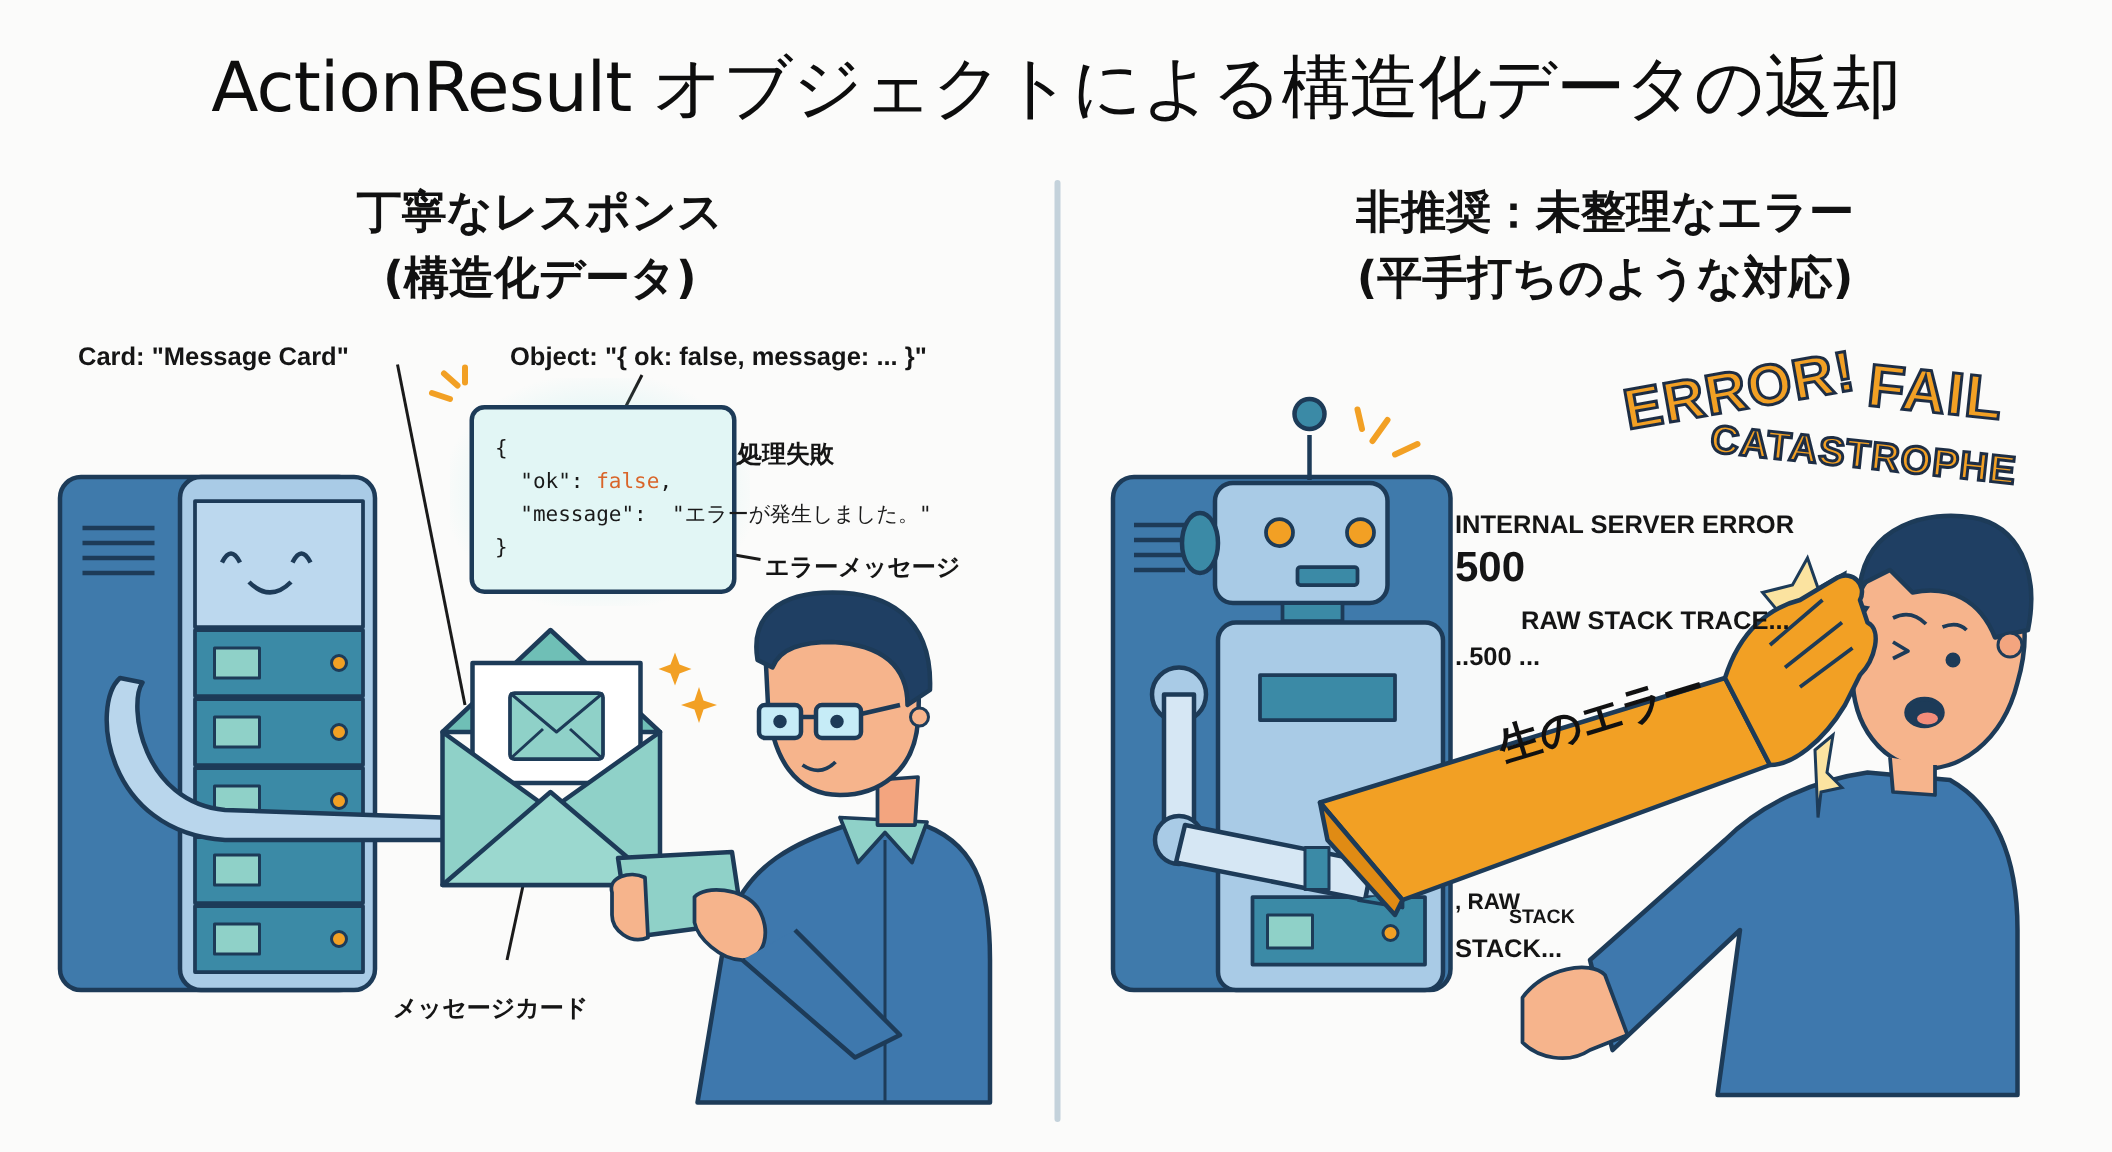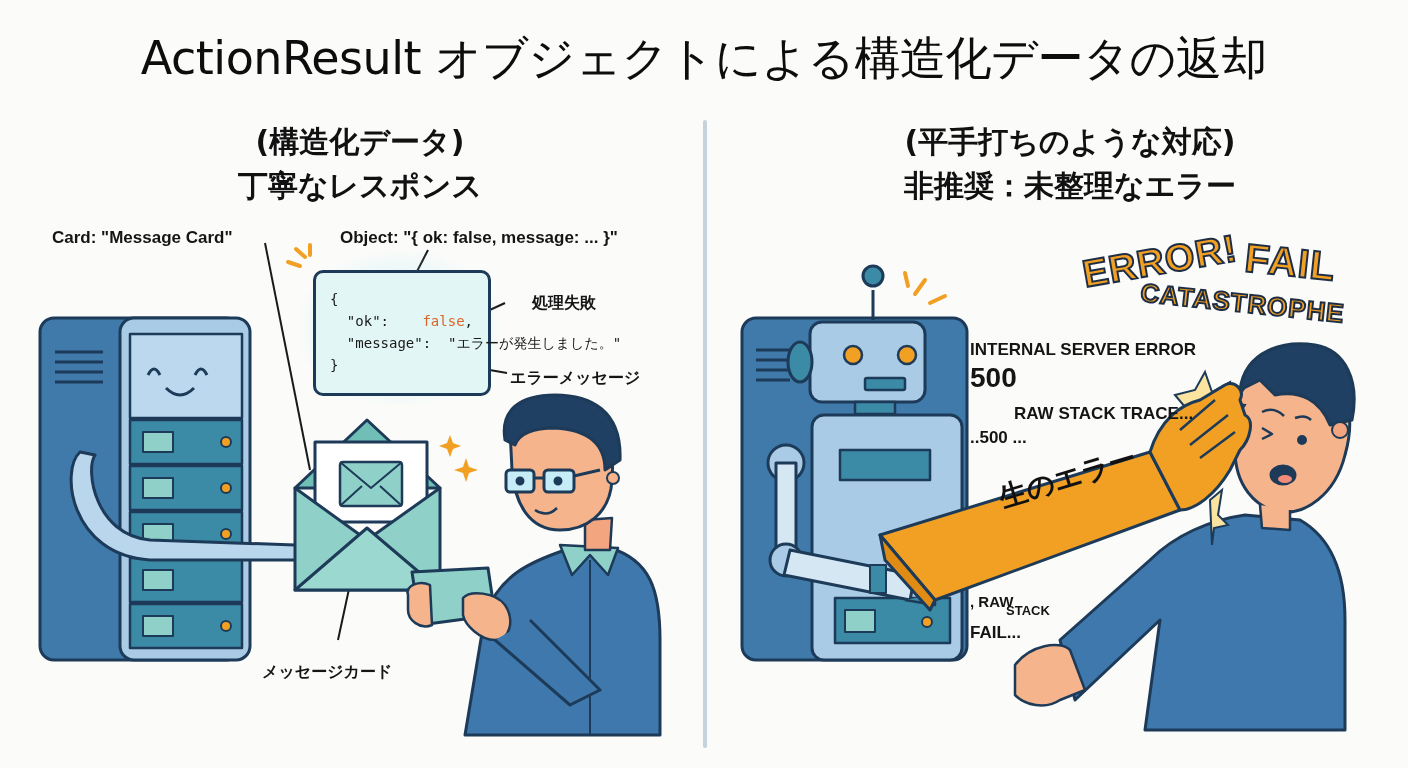--- a/index.html
+++ b/index.html
@@ -27,21 +27,21 @@
     border-radius: 16px; background: radial-gradient(ellipse at center, rgba(150,230,230,0.55), rgba(200,240,240,0) 75%);
   }
   .code-card {
     position: absolute; left: 313px; top: 270px; width: 178px; height: 126px;
     border: 3px solid #1d3b58; border-radius: 10px; background: #e2f6f5;
   }
   .code {
     position: absolute; left: 330px; top: 288px; font-family: "DejaVu Sans Mono", "Liberation Mono", monospace;
     font-size: 14px; line-height: 22px; color: #1a1a1a; white-space: pre;
   }
-  .code .false { color: #d9652a; margin-left: 25px; }
+  .code .false { color: #d9652a; }
 
   
   .shout {
     position: absolute; font-family: "Liberation Sans", "DejaVu Sans", sans-serif; font-weight: bold;
     color: #f2a024; -webkit-text-stroke: 2px #1d2d44; letter-spacing: 1px;
   }
   .err-text { position: absolute; font-family: "Liberation Sans", "DejaVu Sans", sans-serif; font-weight: bold; color: #151515; white-space: nowrap; }
 
   .arm-label {
     position: absolute; left: 1000px; top: 480px; font-size: 28px; font-weight: bold; color: #111;
@@ -49,22 +49,22 @@
   }
   svg { position: absolute; left: 0; top: 0; }
 </style>
 </head>
 <body>
 
 <div class="title">ActionResult オブジェクトによる構造化データの返却</div>
 <div class="divider"></div>
 
 <div class="subtitle left">
+  <div>丁寧なレスポンス</div>
   <div>(構造化データ)</div>
-  <div>丁寧なレスポンス</div>
 </div>
 
 <svg width="1408" height="768" viewBox="0 0 1408 768">
 
   <g stroke="#1d3b58" stroke-width="3" stroke-linejoin="round">
     <rect x="40" y="318" width="200" height="342" rx="14" fill="#3f7aab"></rect>
     <rect x="120" y="318" width="130" height="342" rx="14" fill="#a9cbe6"></rect>
     <line x1="55" y1="352" x2="103" y2="352"></line>
       <line x1="55" y1="362" x2="103" y2="362"></line>
     <line x1="55" y1="372" x2="103" y2="372"></line>
@@ -209,34 +209,34 @@
 <div class="label" style="left:52px; top:228px;">Card: "Message Card"</div>
 <div class="label" style="left:340px; top:228px;">Object: "{ ok: false, message: ... }"</div>
 
 <div class="code-glow"></div>
 <div class="code-card"></div>
 <div class="code"><span>{</span>
 <span>  "ok": </span><span class="false">false</span><span>,</span>
 <span>  "message":  "エラーが発生しました。"</span>
 <span>}</span></div>
 
-<div class="label jp" style="left:532px; top:293px;">処理失敗</div>
+<div class="label jp" style="left:492px; top:293px;">処理失敗</div>
 <div class="label jp" style="left:510px; top:368px;">エラーメッセージ</div>
 <div class="label jp" style="left:262px; top:662px;">メッセージカード</div>
 
 <div class="subtitle right">
+  <div>非推奨：未整理なエラー</div>
   <div>(平手打ちのような対応)</div>
-  <div>非推奨：未整理なエラー</div>
 </div>
 
 <div class="shout" style="left:1082px; top:240px; font-size:38px; transform:rotate(-10deg);">ERROR!</div>
 <div class="shout" style="left:1245px; top:240px; font-size:40px; transform:rotate(6deg);">FAIL</div>
 <div class="shout" style="left:1140px; top:288px; font-size:26px; transform:rotate(6deg);">CATASTROPHE</div>
 
 <div class="err-text" style="left:970px; top:340px; font-size:17px;">INTERNAL SERVER ERROR</div>
 <div class="err-text" style="left:970px; top:362px; font-size:28px;">500</div>
 <div class="err-text" style="left:970px; top:404px; font-size:17px;padding-left:44px;">RAW STACK TRACE...</div>
 <div class="err-text" style="left:970px; top:428px; font-size:17px;">..500 ...</div>
 <div class="err-text" style="left:970px; top:593px; font-size:15px;">, RAW</div>
 <div class="err-text" style="left:1006px; top:603px; font-size:13px;">STACK</div>
-<div class="err-text" style="left:970px; top:623px; font-size:17px;">FAIL...</div>
+<div class="err-text" style="left:970px; top:623px; font-size:17px;">STACK...</div>
 
 <div class="arm-label">生のエラー</div>
 
 </body></html>

